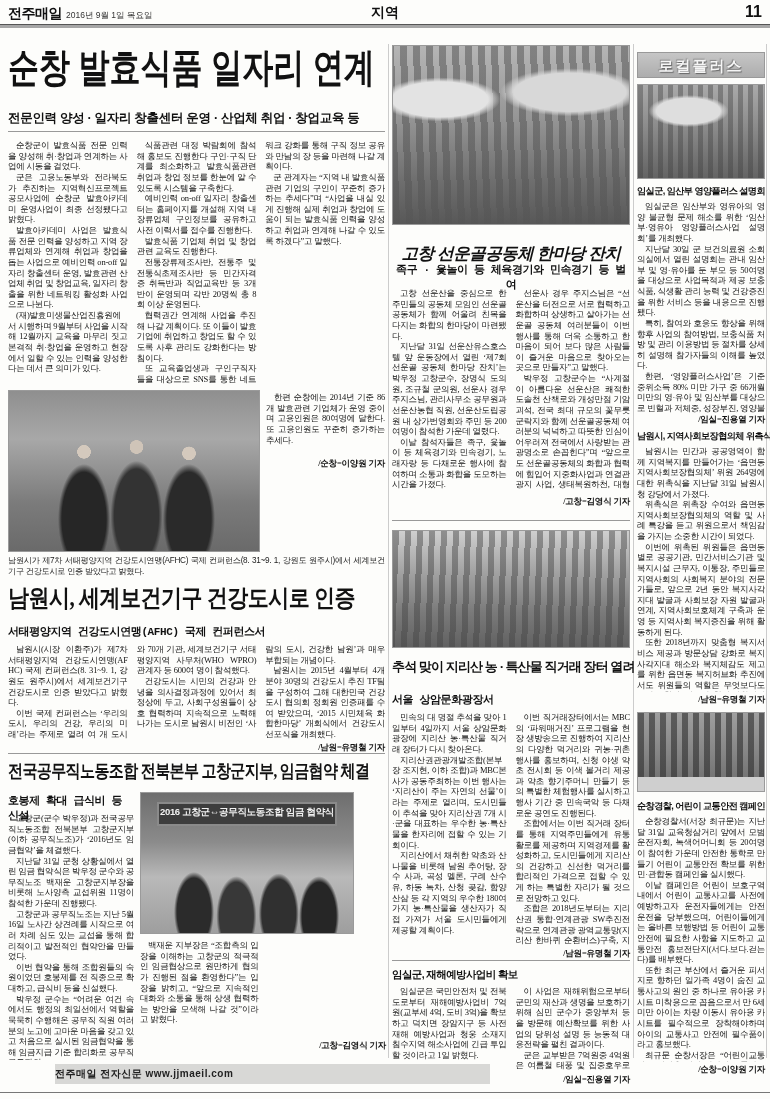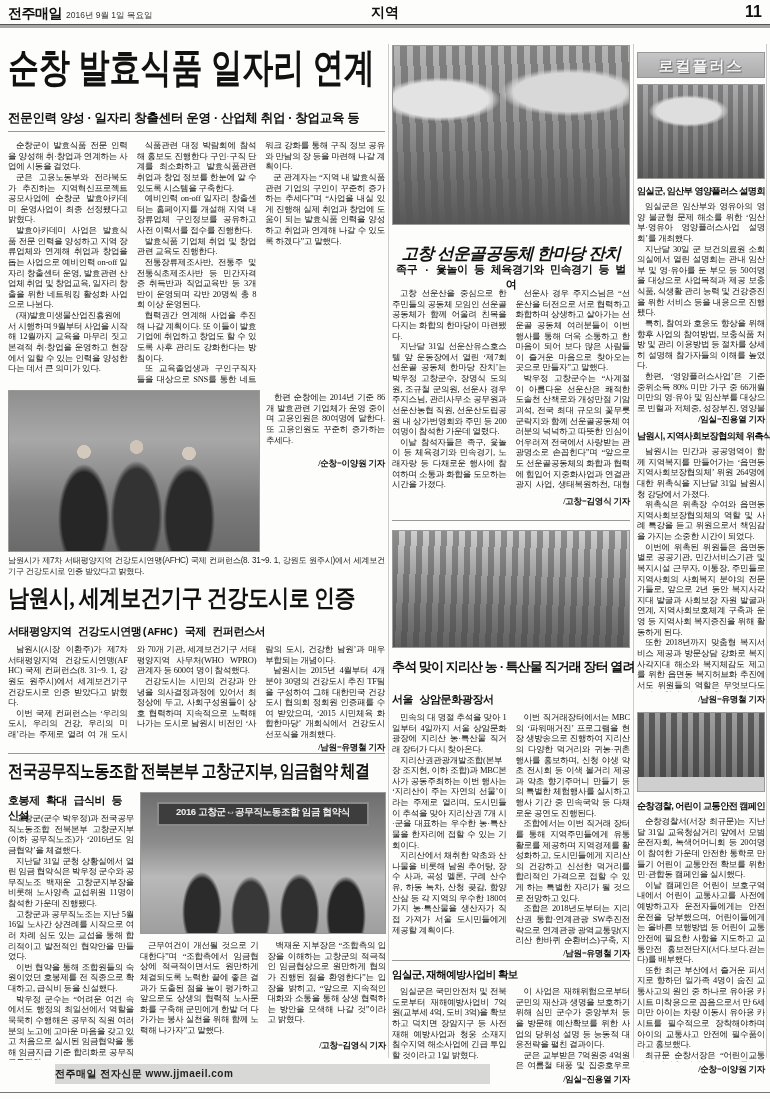--- a/index.html
+++ b/index.html
@@ -127,25 +127,24 @@
 
   <div class="abs h-serif-md" style="left:8px;top:760px;width:378px;">전국공무직노동조합 전북본부 고창군지부, 임금협약 체결</div>
   <div class="abs subbold" style="left:8px;top:793px;width:128px;">호봉제 확대 급식비 등 신설</div>
   <div class="abs cols" style="left:8px;top:813px;width:126px;height:247px;">
       <p>고창군(군수 박우정)과 전국공무직노동조합 전북본부 고창군지부(이하 공무직노조)가 ‘2016년도 임금협약’을 체결했다.</p>
       <p>지난달 31일 군청 상황실에서 열린 임금 협약식은 박우정 군수와 공무직노조 백재운 고창군지부장을 비롯해 노사양측 교섭위원 11명이 참석한 가운데 진행됐다.</p>
       <p>고창군과 공무직노조는 지난 5월 16일 노사간 상견례를 시작으로 여러 차례 심도 있는 교섭을 통해 합리적이고 발전적인 협약안을 만들었다.</p>
       <p>이번 협약을 통해 조합원들의 숙원이었던 호봉제를 전 직종으로 확대하고, 급식비 등을 신설했다.</p>
       <p>박우정 군수는 “어려운 여건 속에서도 행정의 최일선에서 역할을 묵묵히 수행해온 공무직 직원 여러분의 노고에 고마운 마음을 갖고 있고 처음으로 실시된 임금협약을 통해 임금지급 기준 합리화로 공무직 근로자의</p>
     </div>
-  <div class="abs ph ph2" style="left:140px;top:792px;width:246px;height:142px;">
+  <div class="abs ph ph2" style="left:140px;top:792px;width:214px;height:142px;">
     <div class="banner">2016 고창군⇔공무직노동조합 임금 협약식</div>
   </div>
   <div class="abs cols c2" style="left:140px;top:940px;width:246px;height:98px;">
-      <p>근무여건이 개선될 것으로 기대한다”며 “조합측에서 임금협상에 적극적이면서도 원만하게 체결되도록 노력한 끝에 좋은 결과가 도출된 점을 높이 평가하고 앞으로도 상생의 협력적 노사문화를 구축해 군민에게 한발 더 다가가는 봉사 실천을 위해 함께 노력해 나가자”고 말했다.</p>
       <p>백재운 지부장은 “조합측의 입장을 이해하는 고창군의 적극적인 임금협상으로 원만하게 협의가 진행된 점을 환영한다”는 입장을 밝히고, “앞으로 지속적인 대화와 소통을 통해 상생 협력하는 방안을 모색해 나갈 것”이라고 밝혔다.</p>
     </div>
   <div class="abs byline" style="left:140px;top:1040px;width:246px;">/고창=김영식 기자</div>
 
   <div class="abs ph ph3" style="left:392px;top:45px;width:238px;height:180px;"></div>
   <div class="abs h-serif-c" style="left:392px;top:243px;width:238px;font-style:italic;">고창 선운골공동체 한마당 잔치</div>
   <div class="abs subbold" style="left:392px;top:262px;width:238px;text-align:center;">족구 · 윷놀이 등 체육경기와 민속경기 등 벌여</div>
   <div class="abs cols c2" style="left:392px;top:288px;width:238px;height:204px;">
       <p>고창 선운산을 중심으로 한 주민들의 공동체 모임인 선운골공동체가 함께 어울려 친목을 다지는 화합의 한마당이 마련됐다.</p>
       <p>지난달 31일 선운산유스호스텔 앞 운동장에서 열린 ‘제7회 선운골 공동체 한마당 잔치’는 박우정 고창군수, 장명식 도의원, 조규철 군의원, 선운사 경우 주지스님, 관리사무소 공무원과 선운산농협 직원, 선운산도립공원 내 상가번영회와 주민 등 200여명이 참석한 가운데 열렸다.</p>

